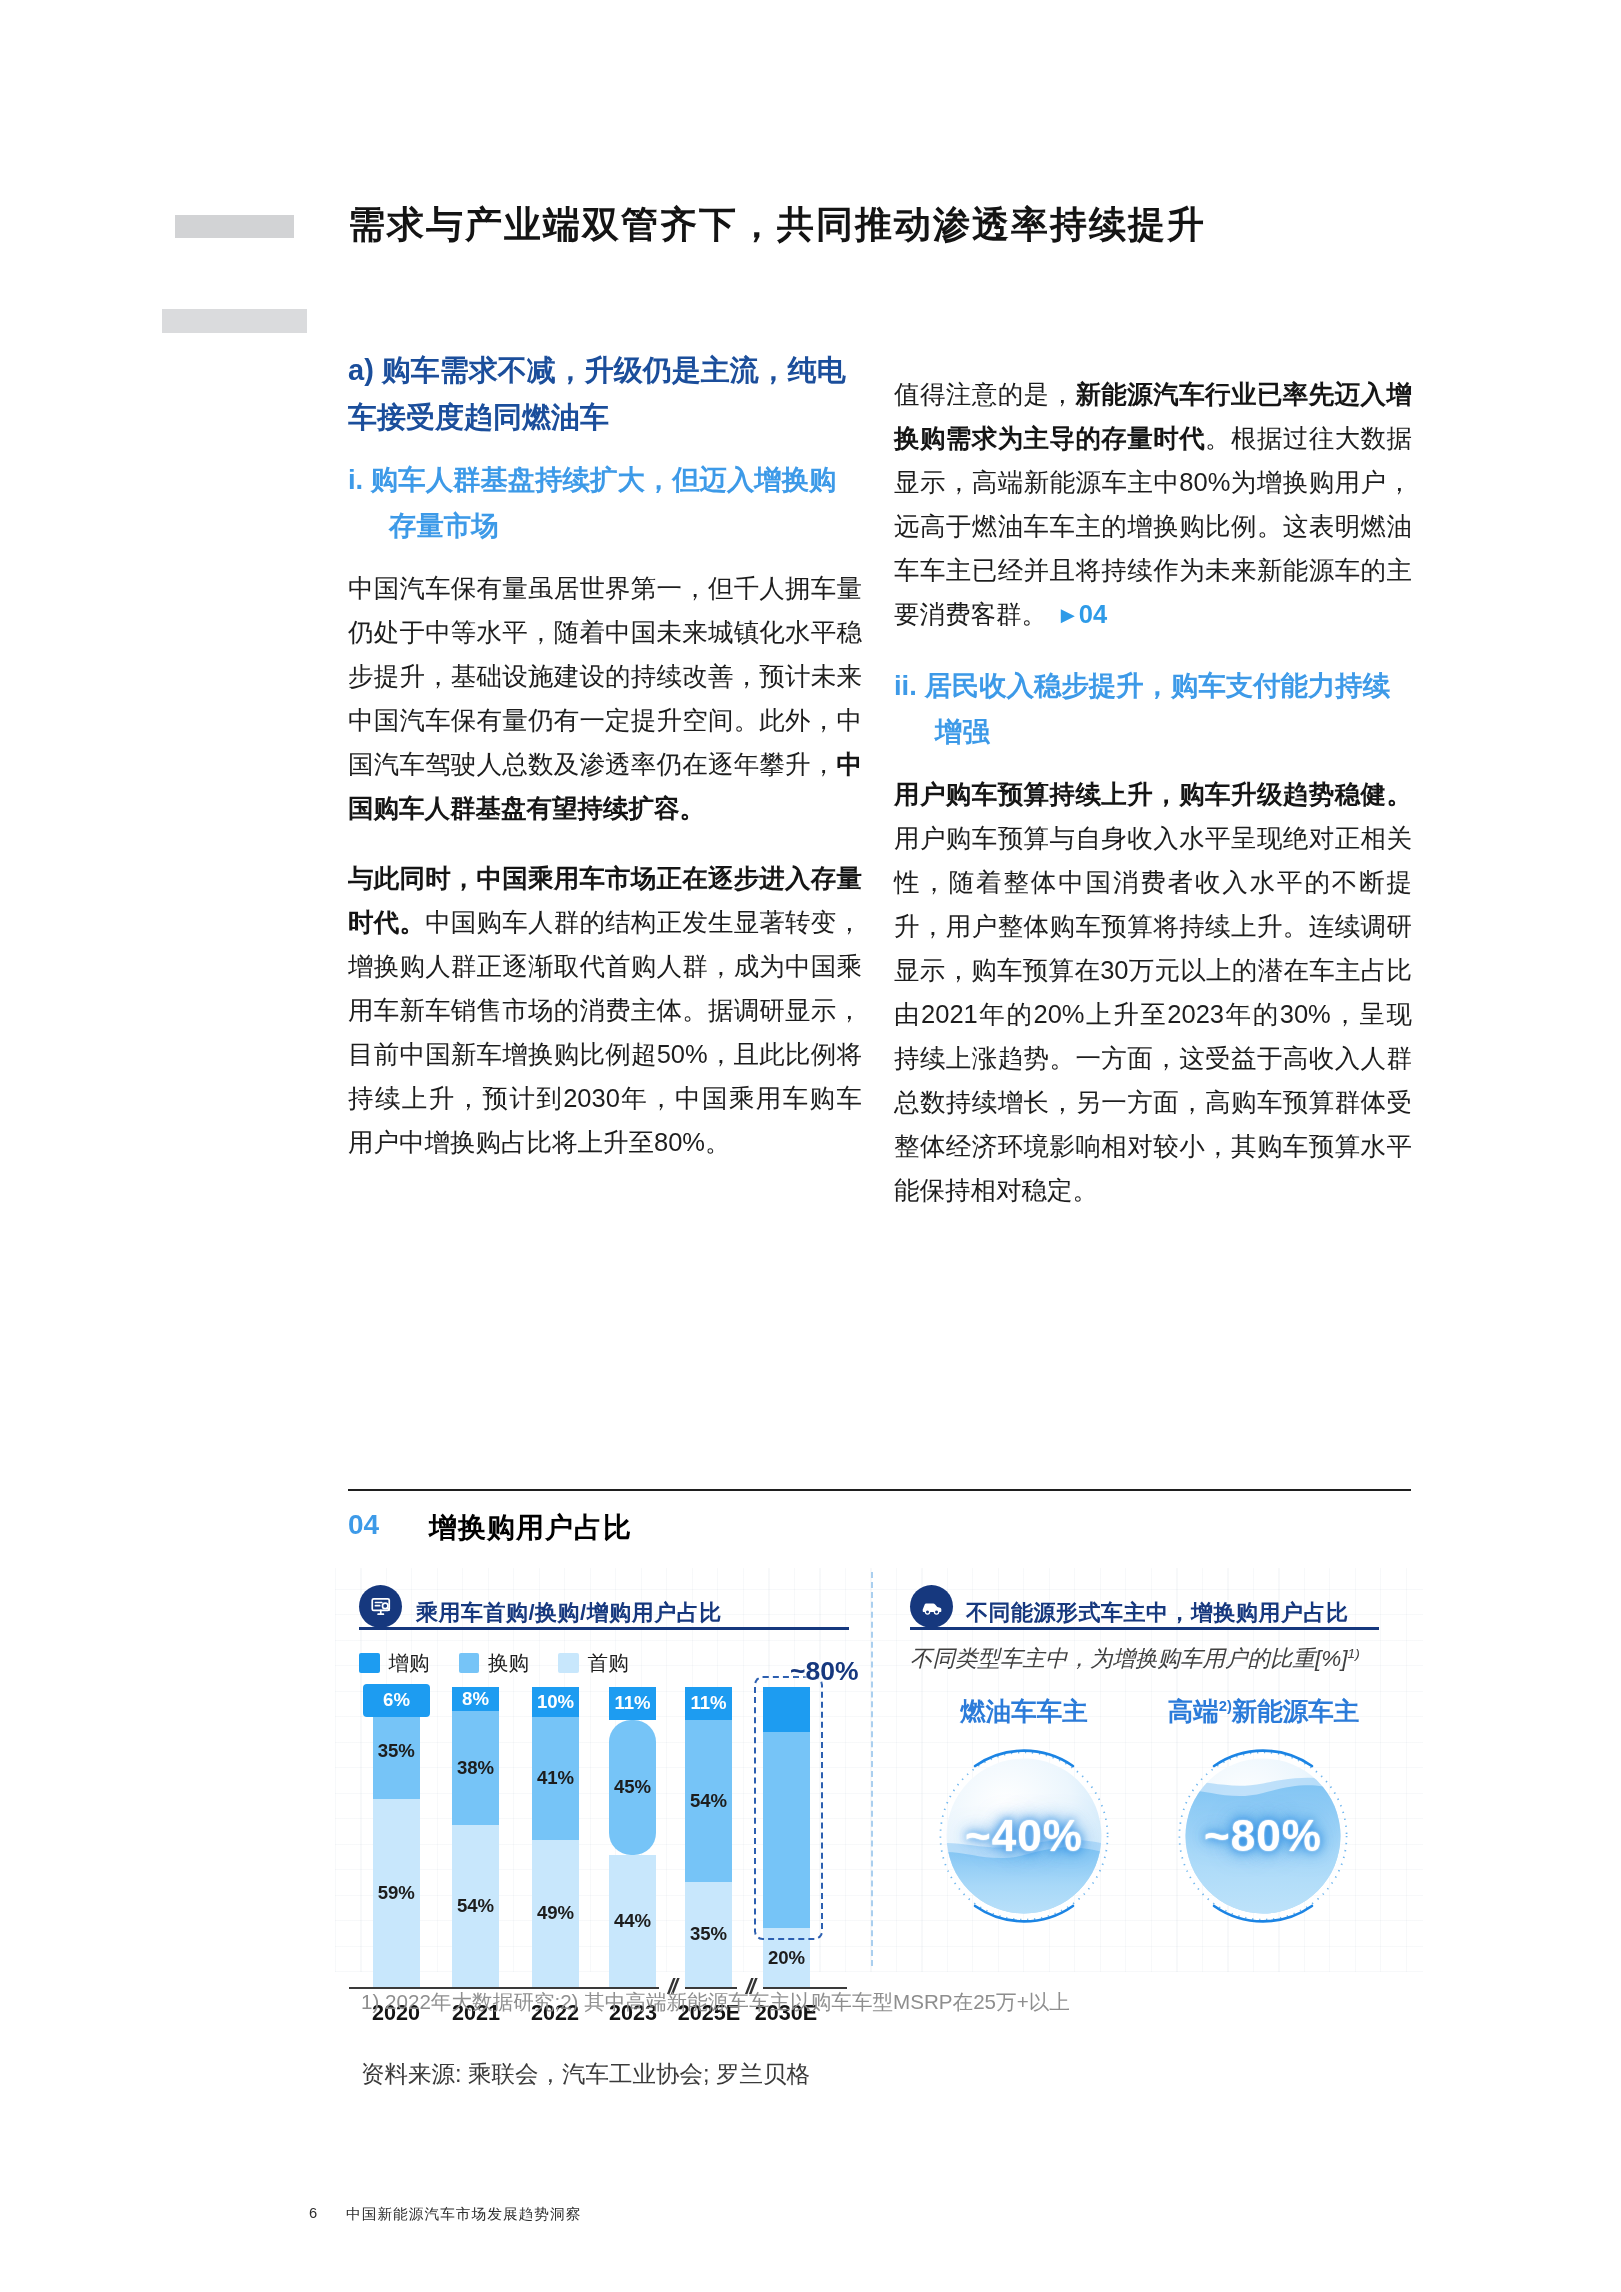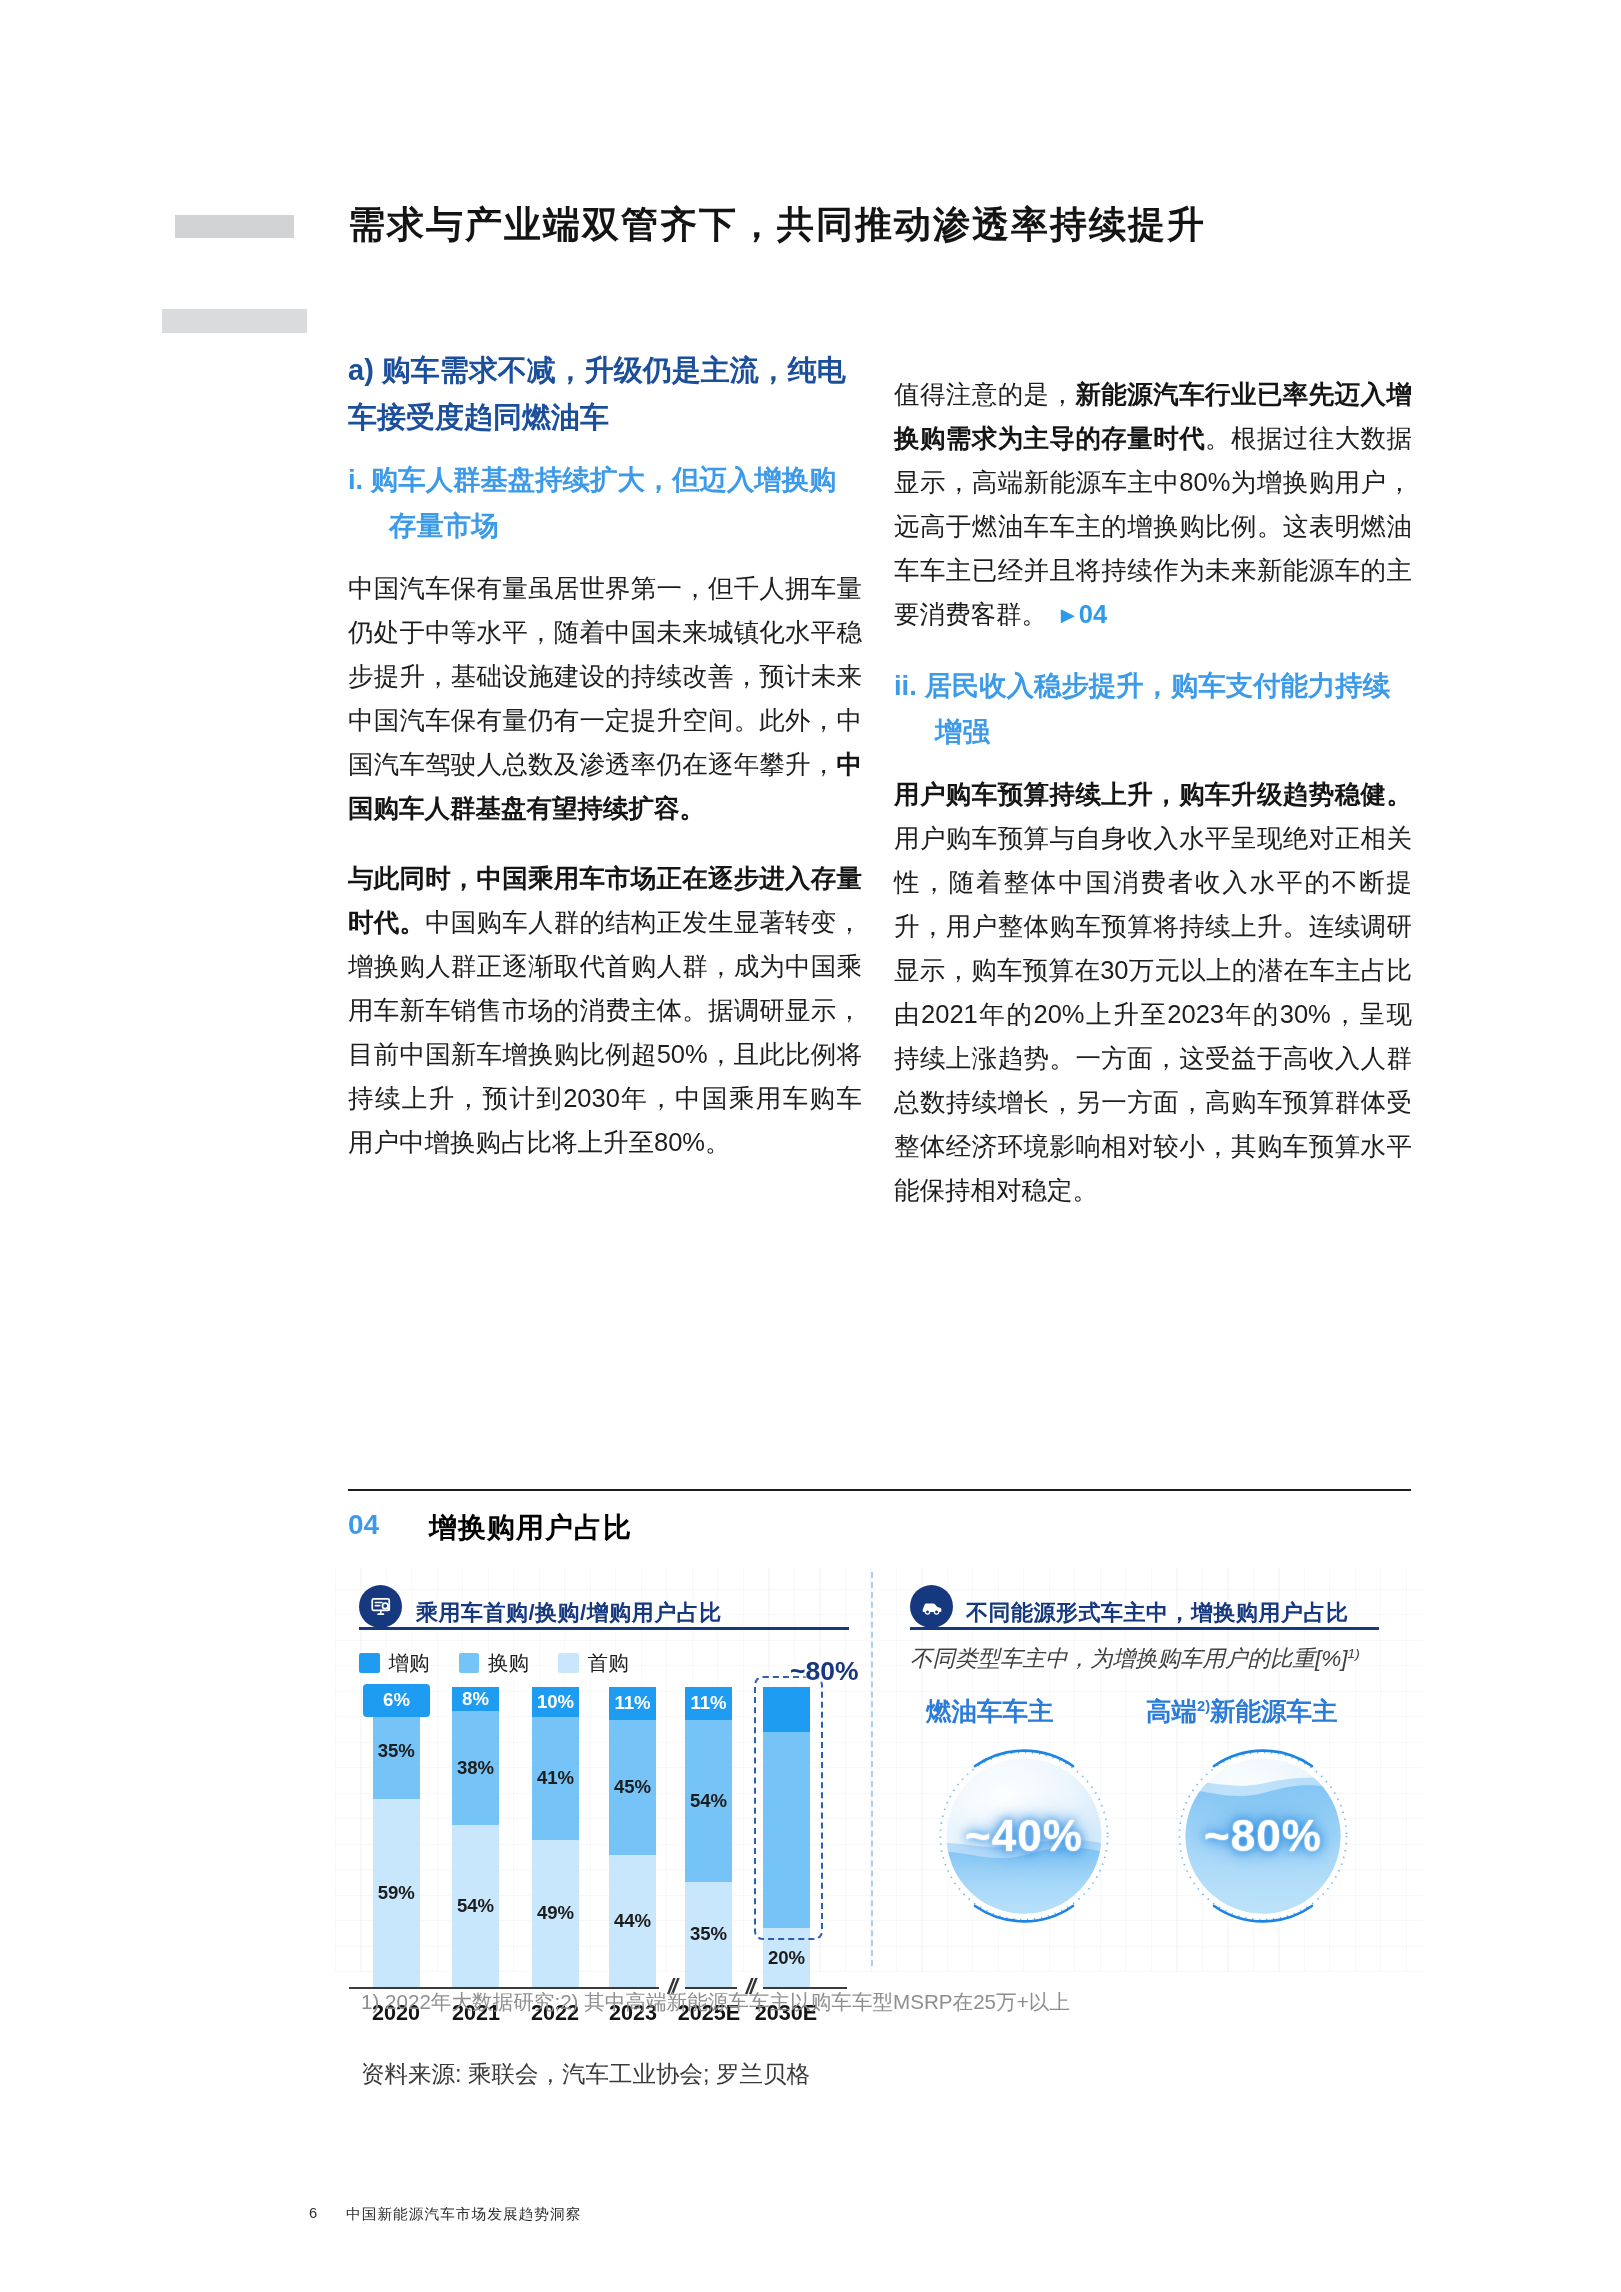--- a/index.html
+++ b/index.html
@@ -63,21 +63,21 @@
   .axis{left:349px;top:1987px;width:498px;height:2px;background:#3a3a3a;}
   .xlabels{left:361px;top:2000px;width:488px;height:33px;}
   .xlbl{position:absolute;width:88px;margin-left:-44px;text-align:center;font-size:21.6px;font-weight:700;color:#141414;}
   .axis-break{position:absolute;top:1974px;width:25.5px;height:25.5px;background:#ffffff;
     font-size:21.6px;font-weight:700;font-style:italic;color:#333;text-align:center;line-height:25.5px;letter-spacing:-2px;}
   .dash-box{left:754px;top:1676px;width:65px;height:260px;border:2.9px dashed #2c5fb0;border-radius:8.8px;z-index:4;}
   .annot80{left:790px;top:1656px;font-size:26.5px;font-weight:700;color:#16387e;z-index:5;
     text-shadow:0 0 3.9px #fff,0 0 3.9px #fff,0 0 5.9px #fff;}
   .divider{left:871px;top:1572px;height:394px;width:0;border-left:2px dashed #aacfef;}
   
-  .cat-label{font-size:25.5px;font-weight:700;color:#2b7bd9;text-align:left;}
+  .cat-label{font-size:25.5px;font-weight:700;color:#2b7bd9;text-align:center;}
   .cat-label sup{font-size:14.7px;}
   .cl-0{left:926px;top:1694px;width:196px;}
   .cl-1{left:1146px;top:1694px;width:235px;}
   .gauge-wrap{width:176px;height:176px;}
   .gw-0{left:936px;top:1748px;} .gw-1{left:1175px;top:1748px;}
   .gauge,.gauge svg{position:absolute;inset:0;width:100%;height:100%;}
   .gauge-label{position:absolute;inset:0;display:flex;align-items:center;justify-content:center;
     font-size:44px;font-weight:700;color:#ffffff;letter-spacing:1px;
     text-shadow:0 0 2px #fff,0 0 8.8px rgba(35,135,225,.95),0 0 15.7px rgba(35,135,225,.85),0 0 23.5px rgba(80,165,235,.7);}
   
@@ -172,21 +172,21 @@
         <span class="seglbl">41%</span>
       </div>
       <div class="seg s2" style="height: 147px;">
         <span class="seglbl">49%</span>
       </div>
     </div>
     <div class="bar" style="left: 248px;">
       <div class="seg s0" style="height: 33px;">
         <span class="seglbl">11%</span>
       </div>
-      <div class="seg s1" style="height: 135px;">
+      <div class="seg s1" style="height: 135px; border-radius: 22px;">
         <span class="seglbl">45%</span>
       </div>
       <div class="seg s2" style="height: 132px;">
         <span class="seglbl">44%</span>
       </div>
     </div>
     <div class="bar" style="left: 324px;">
       <div class="seg s0" style="height: 33px;">
         <span class="seglbl">11%</span>
       </div>

